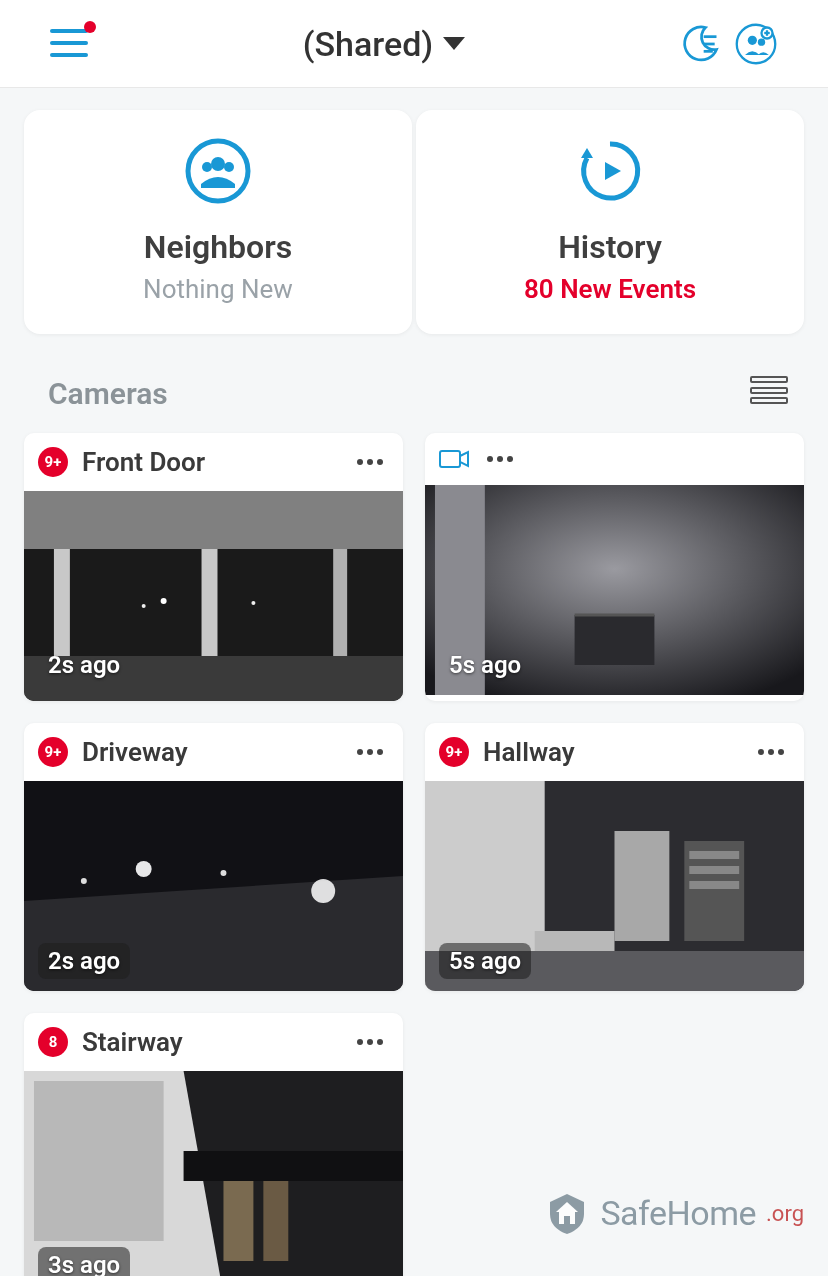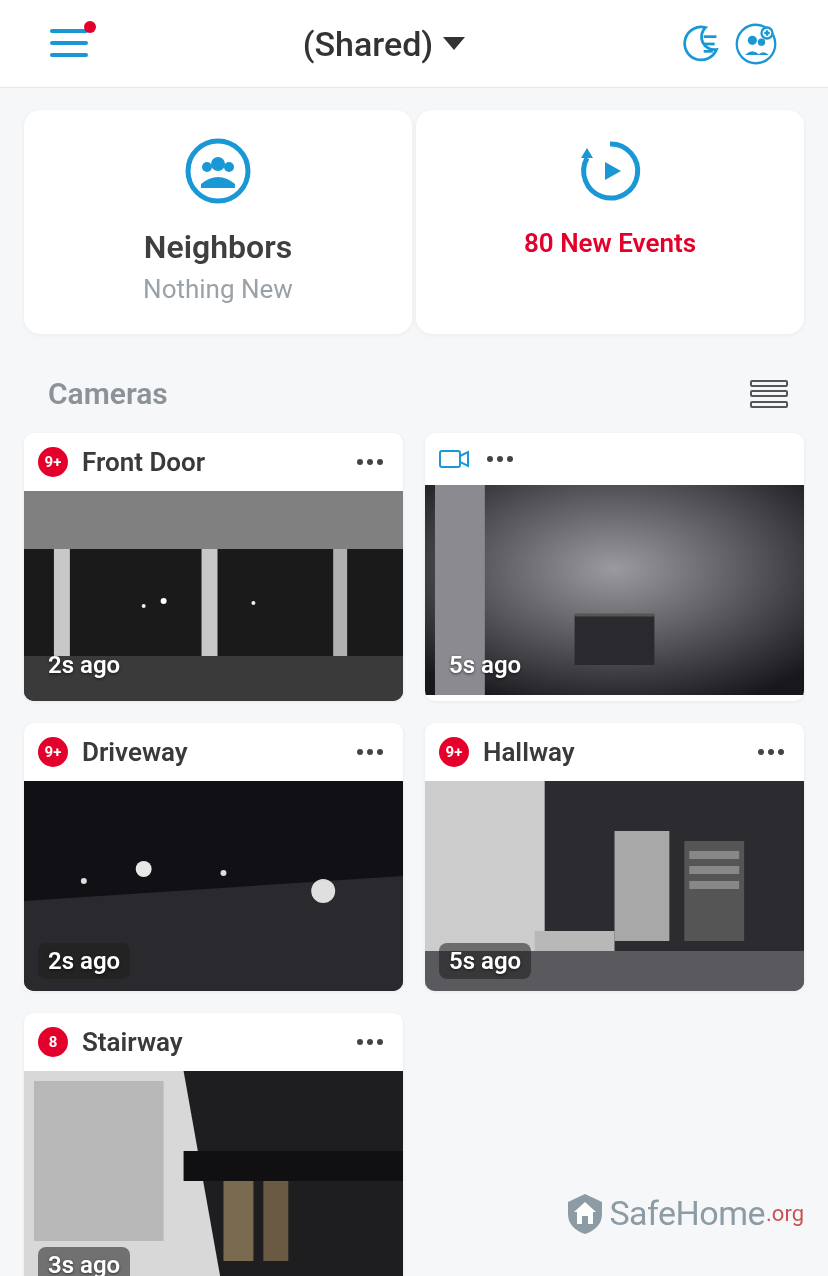--- a/index.html
+++ b/index.html
@@ -67,21 +67,20 @@
     font-size: 32px;
     font-weight: 600;
     color: #3f3f3f;
     margin-bottom: 8px;
   }
   .tile .sub-gray { font-size: 26px; color: #9aa2a8; font-weight:400; }
   .tile .sub-red { font-size: 26px; color: #e4002b; font-weight:600; }
 
   .section-hdr {
     display:flex;
-    align-items:center;
     justify-content:space-between;
     padding: 22px 40px 10px 48px;
     gap: 48px;
   }
   .section-hdr h3 {
     font-size: 30px;
     color: #8b9398;
     font-weight: 600;
   }
   .list-icon { width:38px; height:28px; display:flex; flex-direction:column; justify-content:space-between; cursor:pointer; }
@@ -143,21 +142,21 @@
     padding:4px 10px;
     border-radius:8px;
   }
   .cam-card:nth-child(n+3) .ts { background: rgba(30,30,30,0.55); }
   .watermark {
     position:absolute;
     right:24px;
     bottom:40px;
     display:flex;
     align-items:center;
-    gap:1px;
+    gap:10px;
     opacity:0.75;
   }
   .watermark .wtxt { font-size:34px; color:#6a7d89; font-weight:400; letter-spacing:-0.5px; }
   .watermark .org { font-size:22px; color:#b91c1c; }
 </style>
 </head>
 <body>
 
 <div class="header">
   <div class="menu-icon">
@@ -209,20 +208,21 @@
     <h2>Neighbors</h2>
     <div class="sub-gray">Nothing New</div>
   </div>
 
   <div class="tile">
     <svg class="circle-icon" width="66" height="66" viewBox="0 0 66 66">
       <path d="M33 6 A27 27 0 1 1 10 20" fill="none" stroke="#1998d5" stroke-width="5"></path>
       <polygon points="4,20 16,20 10,10" fill="#1998d5"></polygon>
       <polygon points="28,24 28,42 44,33" fill="#1998d5"></polygon>
     </svg>
+    <h2>History</h2>
     <div class="sub-red">80 New Events</div>
   </div>
 </div>
 
 <div class="section-hdr">
   <h3>Cameras</h3>
   <div class="list-icon">
     <div class="row"></div>
       <div class="row"></div>
       <div class="row"></div>

